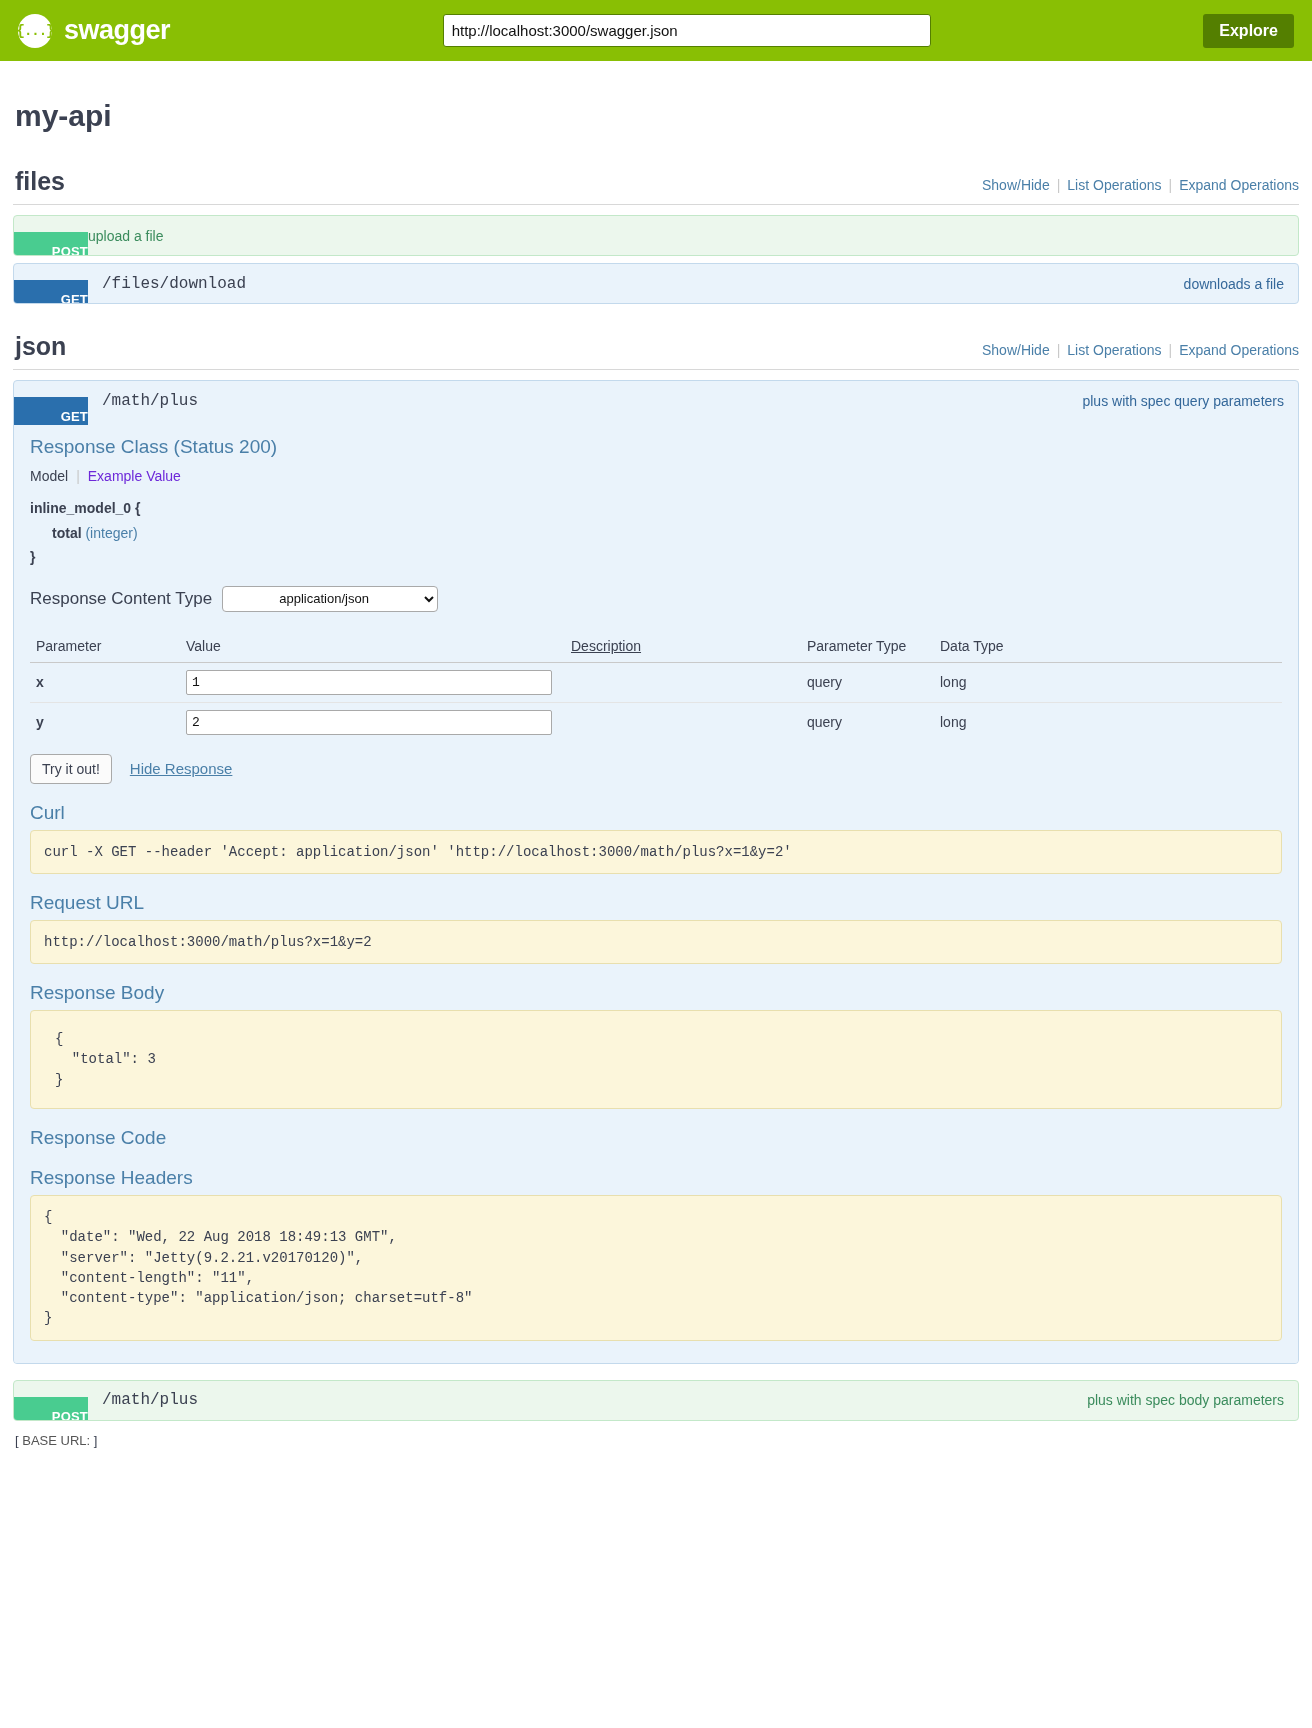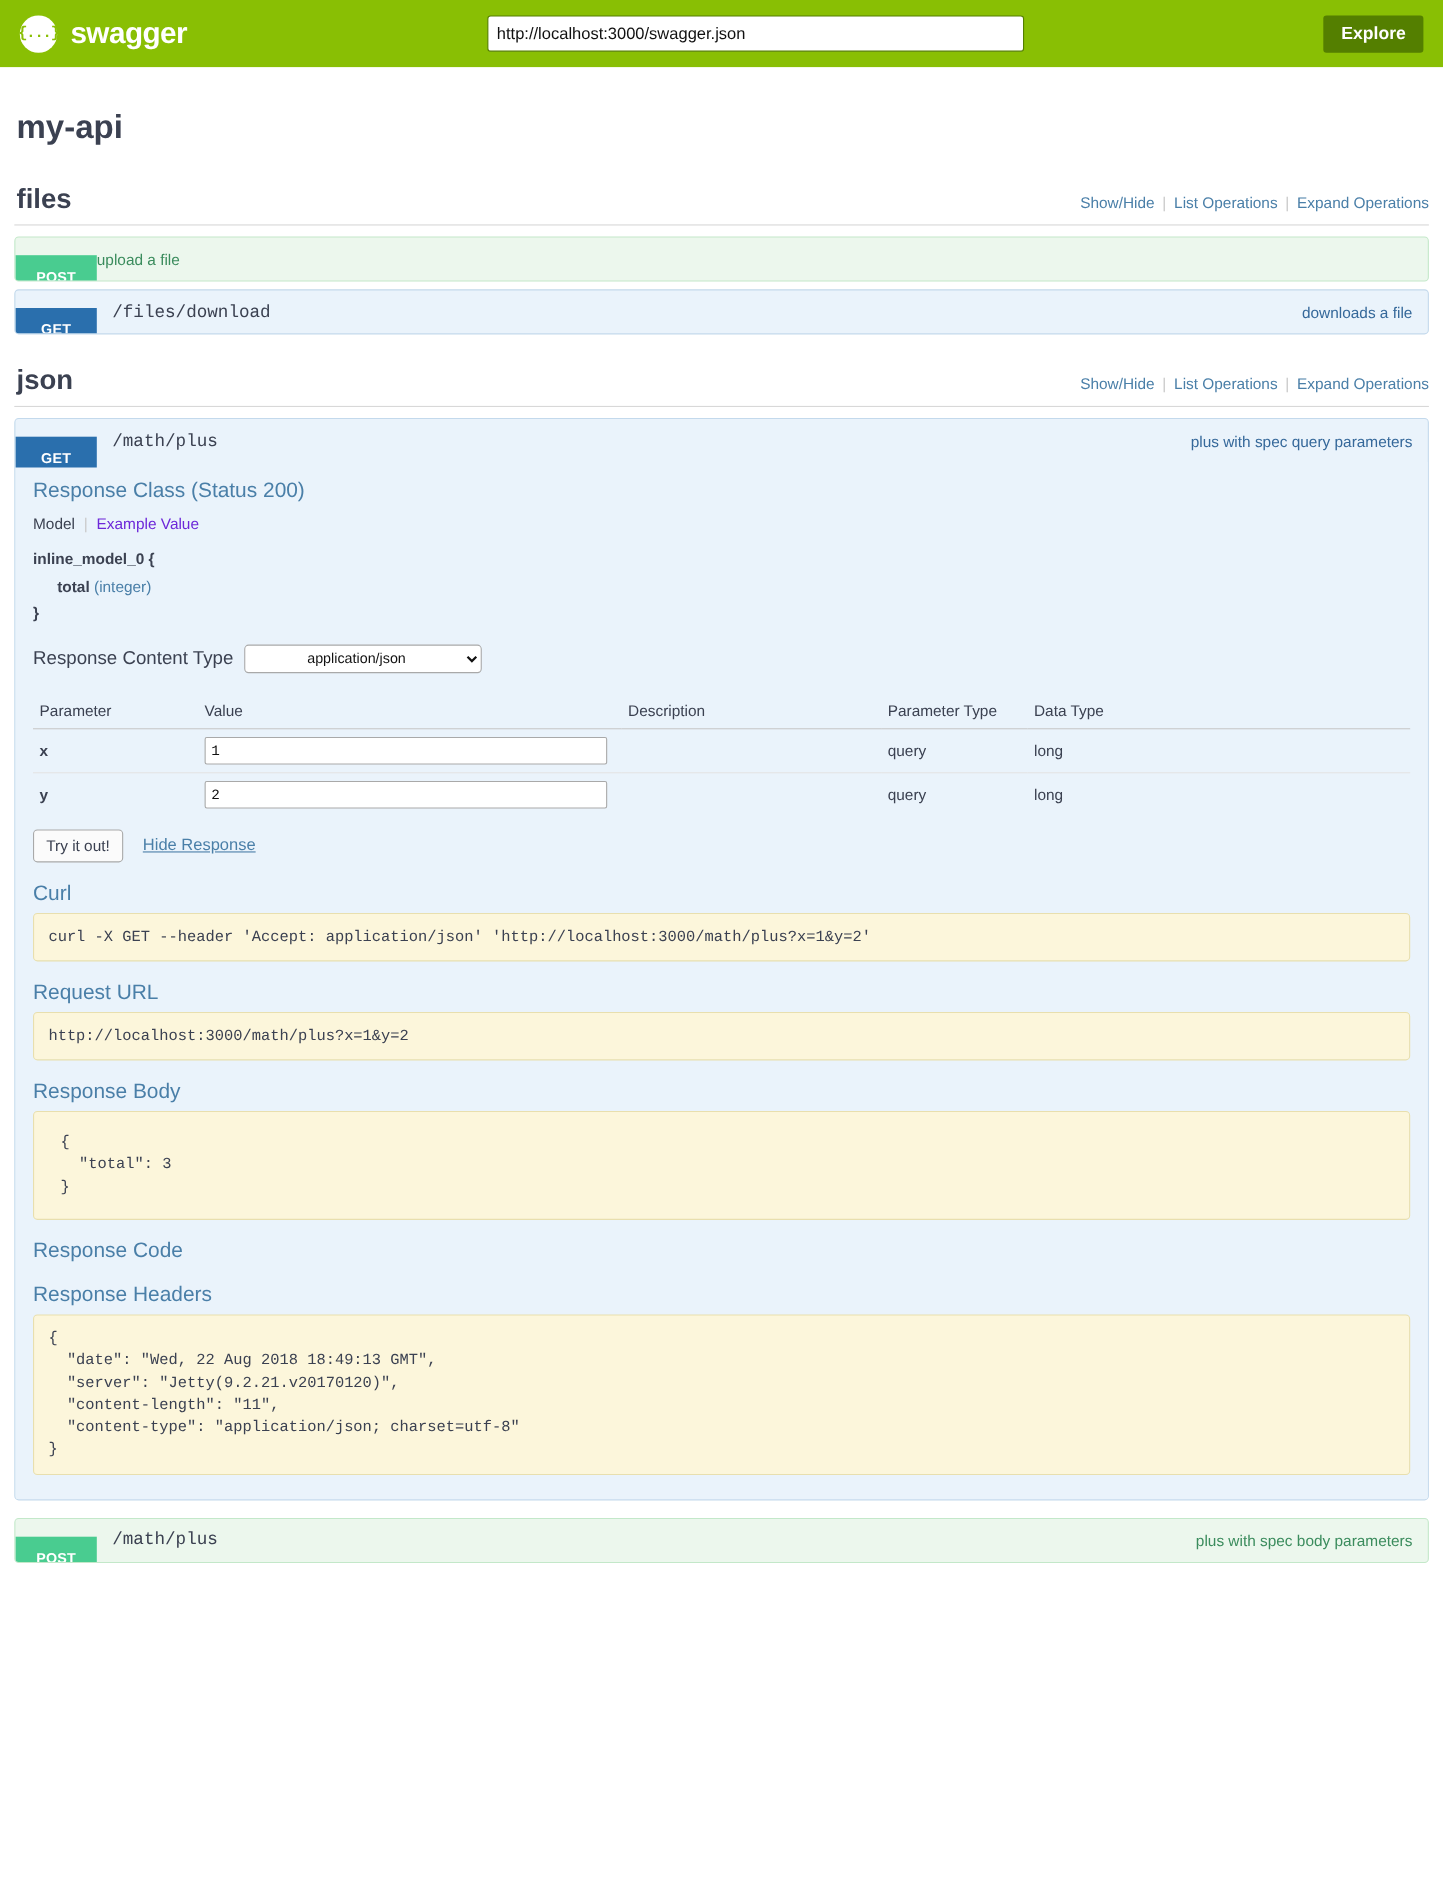--- a/index.html
+++ b/index.html
@@ -108,21 +108,21 @@
   }
   .op-head {
     display: flex;
     align-items: center;
     height: 39px;
     padding-right: 14px;
   }
   .verb {
     width: 74px;
     min-width: 74px;
-    text-align: center;
+    text-align: right;
     color: #ffffff;
     font-size: 13px;
     font-weight: bold;
     line-height: 39px;
     height: 28px;
     letter-spacing: 0.2px;
     margin-top: 21px;
   }
   .op-path {
     font-family: "Liberation Mono", monospace;
@@ -214,21 +214,21 @@
   table.params td {
     padding: 7px 6px;
     border-bottom: 1px solid #e4e4e4;
     vertical-align: middle;
     font-size: 14px;
     color: #3b4151;
   }
   table.params tr:last-child td { border-bottom: none; }
   .p-name { font-weight: bold; width: 150px; }
   .p-value { width: 385px; }
-  .p-desc { width: 236px; }
+  .p-desc { width: 236px; text-decoration: underline; }
   .p-ptype { width: 133px; }
   .param-input {
     width: 366px;
     height: 25px;
     border: 1px solid #a9a9a9;
     border-radius: 2px;
     padding: 2px 5px;
     font-family: "Liberation Mono", monospace;
     font-size: 13px;
     color: #111;
@@ -420,14 +420,19 @@
   </div>
 
   <div class="op post" style="margin-top:16px;">
     <div class="op-head">
       <div class="verb">POST</div>
       <div class="op-path">/math/plus</div>
       <div class="op-desc">plus with spec body parameters</div>
     </div>
   </div>
 
+  <div class="footer">
+    <span>[</span>
+    <span class="small-caps">BASE URL:</span>
+    <span>]</span>
+  </div>
 
 </div>
 
 </body></html>

